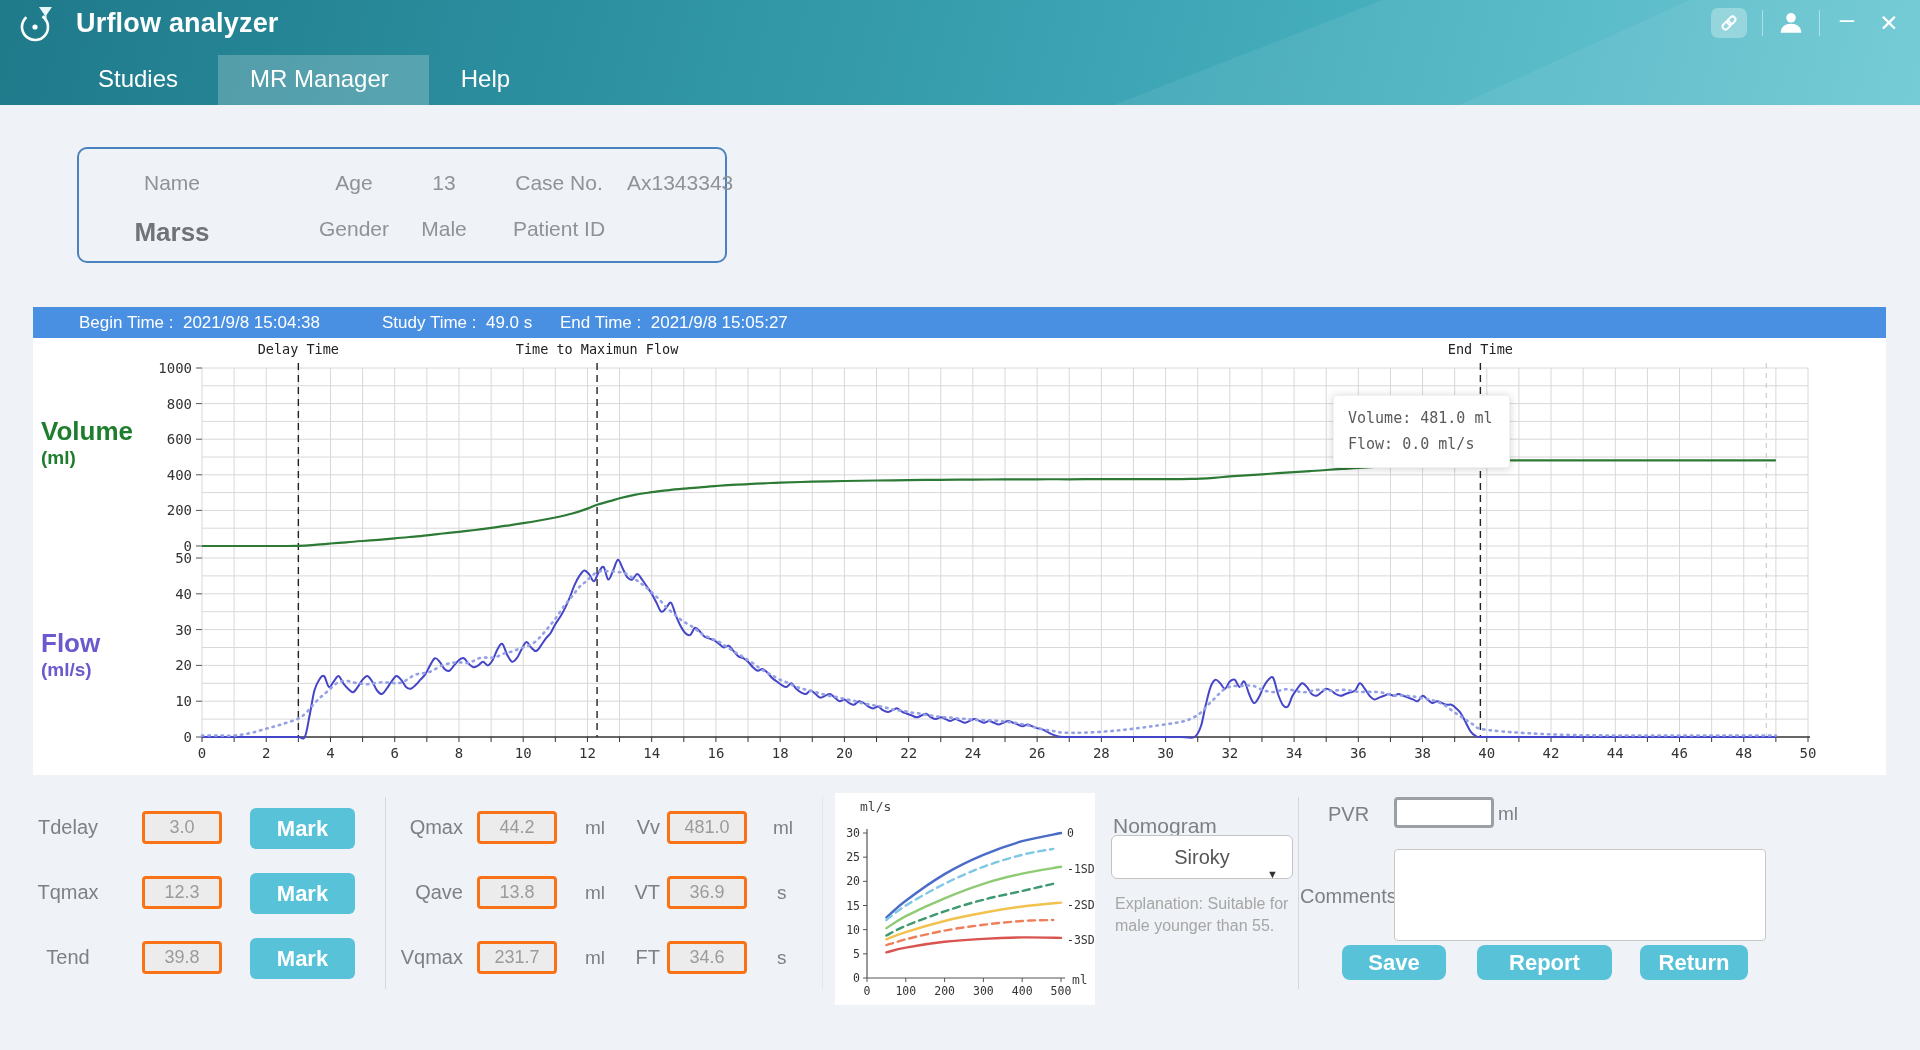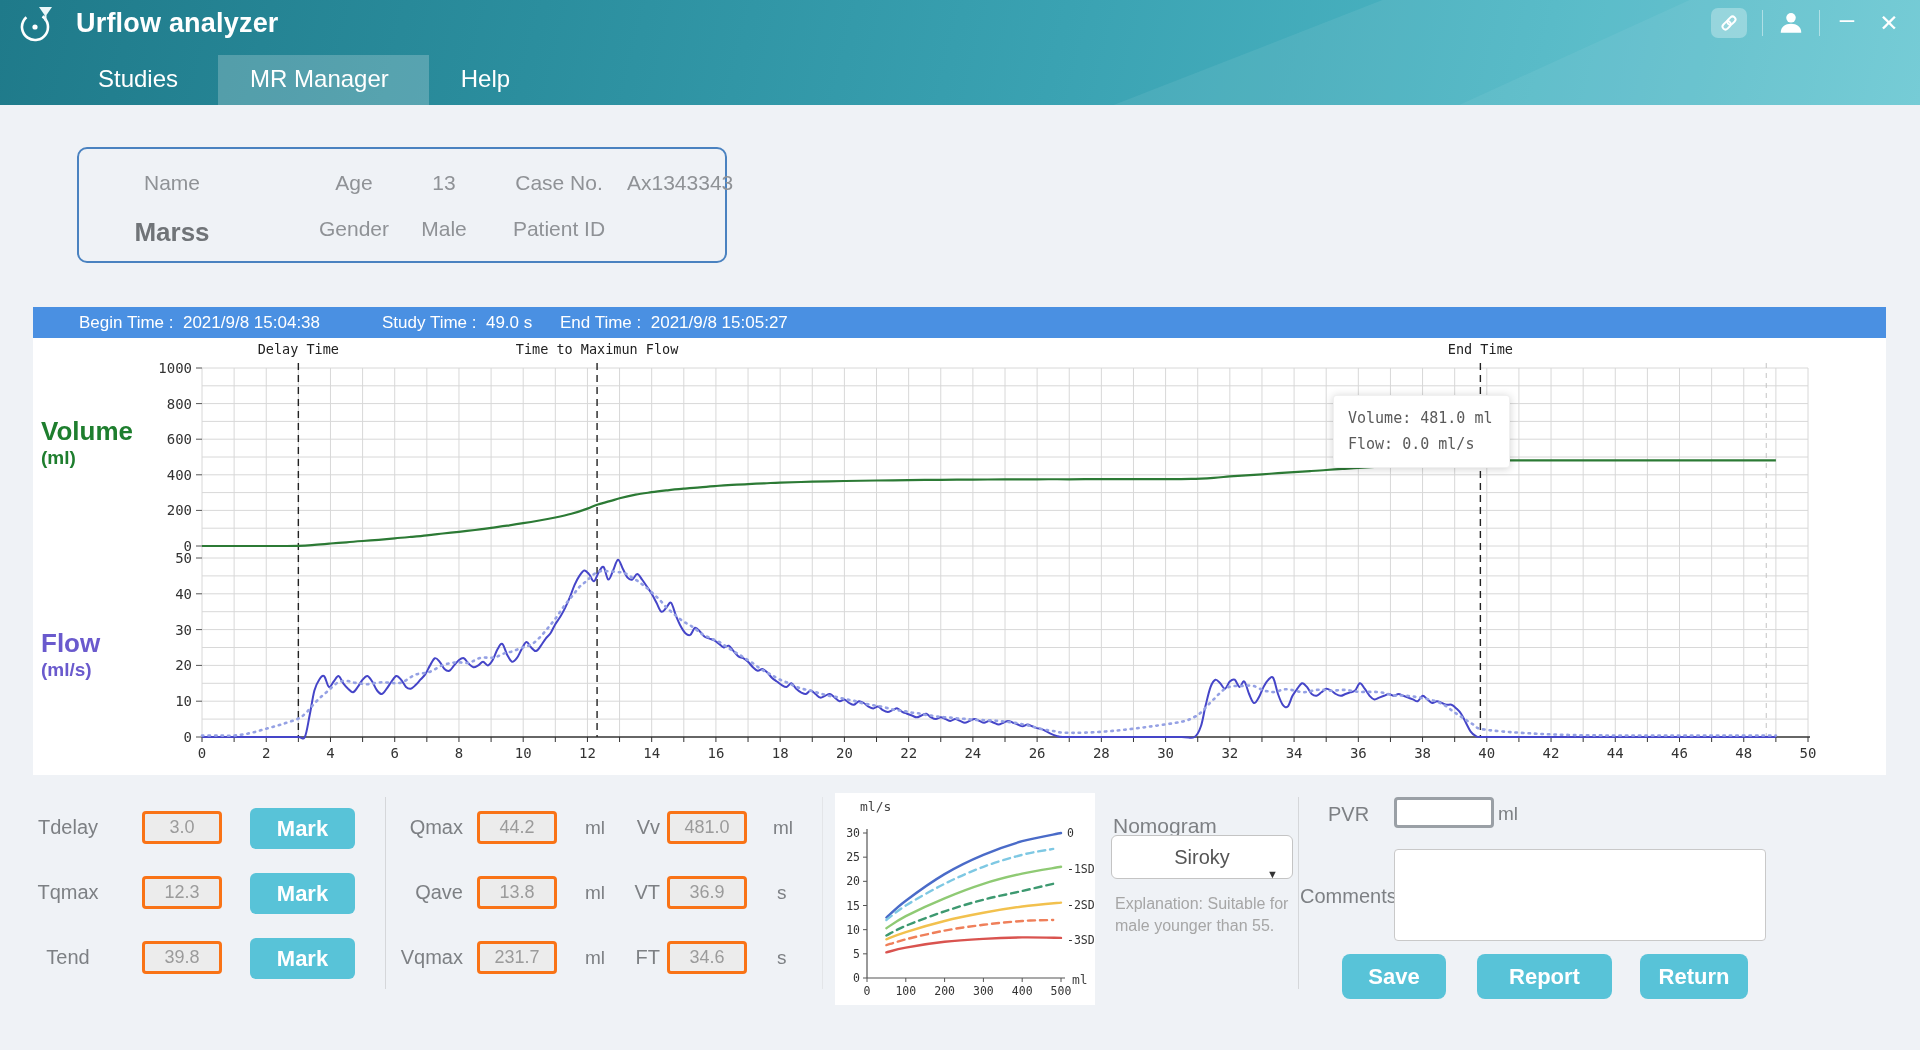--- a/index.html
+++ b/index.html
@@ -59,21 +59,21 @@
     color:#fff; font-size:22px; font-weight:700; font-family:"Liberation Sans",sans-serif; cursor:pointer; }
   .f-unit { position:absolute; color:#7d8084; font-size:19px; }
   .v-div { position:absolute; width:1px; background:#d5d7da; }
   .nomo-panel { position:absolute; left:835px; top:18px; width:260px; height:212px; background:#fff; }
   .nomo-select { position:absolute; left:1111px; top:60px; width:182px; height:44px; background:#fff;
     border:1px solid #c4c4c4; border-radius:6px; color:#555; font-size:20px; text-align:center; line-height:42px; }
   .nomo-caret { position:absolute; right:14px; top:17px; font-size:11px; color:#333; }
   .nomo-expl { position:absolute; left:1115px; top:118px; width:180px; color:#a6a6a6; font-size:16px; line-height:1.35; }
   .comments-box { position:absolute; left:1394px; top:74px; width:372px; height:92px; background:#fff;
     border:1px solid #c9c9c9; border-radius:4px; resize:none; font-family:"Liberation Sans",sans-serif; font-size:16px; padding:6px; }
-  .action-btn { position:absolute; top:179px; height:45px; background:#58c3d8; border:none; border-radius:8px;
+  .action-btn { position:absolute; top:170px; height:35px; background:#58c3d8; border:none; border-radius:8px;
     color:#fff; font-size:22px; font-weight:600; font-family:"Liberation Sans",sans-serif; cursor:pointer; }
 </style>
 </head>
 <body>
 
 <div class="app">
 
   <header class="titlebar">
     <div class="logo">
       <svg width="40" height="42" viewBox="0 0 40 42">

